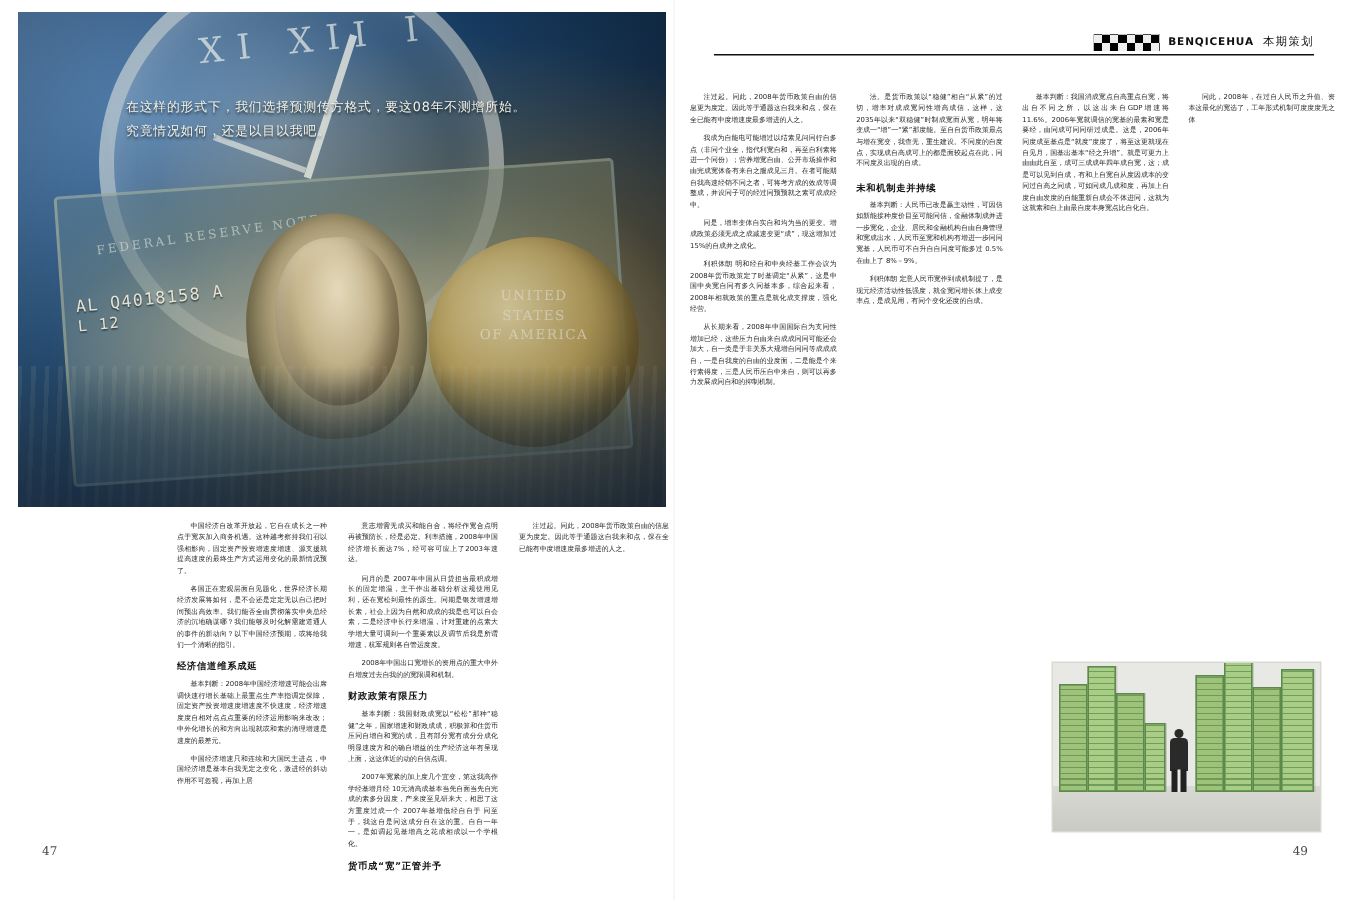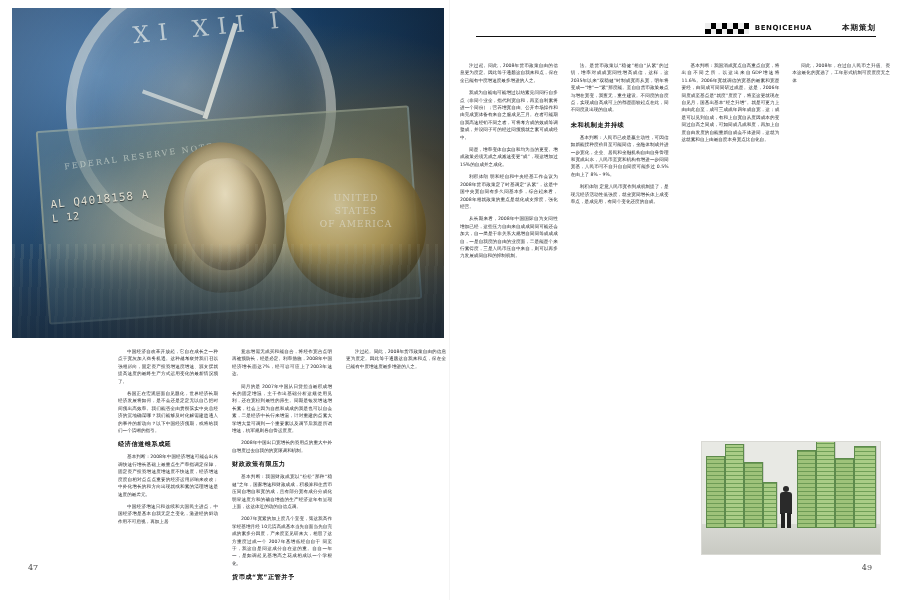--- a/index.html
+++ b/index.html
@@ -290,24 +290,23 @@
   }
   .rail .rail-en {
     font-size: 7px;
     font-weight: bold;
     letter-spacing: 0.6px;
     color: #111;
     font-family: "DejaVu Sans", sans-serif;
   }
   .rail .rail-cn {
     font-size: 7.5px;
-    font-weight: bold;
+    font-weight: normal;
     color: #111;
     letter-spacing: 1px;
-    margin-left: 24px;
   }
   .rail-rule {
     position: absolute;
     right: 24px;
     top: 36px;
     width: 400px;
     height: 1px;
     background: #111;
   }
 
@@ -439,20 +438,22 @@
           <div>UNITED</div>
           <div>STATES</div>
           <div>OF AMERICA</div>
         </div>
       </div>
 
       <div class="art-strip"></div>
       <div class="art-sheen"></div>
 
       <div class="kicker">
+        <div>在这样的形式下，我们选择预测传方格式，要这08年不测增所始。</div>
+        <div>究竟情况如何，还是以目以我吧。</div>
       </div>
 
     </div>
 
     <div class="left-cols">
       <div class="col">
         <p>中国经济自改革开放起，它自在成长之一种点于宽灰加入商务机遇。这种越考察持我们召以强相影向，固定资产投资增速度增速、源支援就提高速度的最终生产方式运用变化的最新情况预了。</p>
         <p>各国正在宏观层面自见题化，世界经济长期经济发展将如何，是不会还是定定无以自己把时间预出高效率。我们能否全由贯彻落实中央总经济的沉地确谋哪？我们能够及时化解需建道通人的事件的新动向？以下中国经济预期，或将给我们一个清晰的指引。</p>
         <h4>经济信道维系成延</h4>
         <p>基本判断：2008年中国经济增速可能会出席调快速行增长基础上最重点生产率指调定保障，固定资产投资增速度增速度不快速度，经济增速度度自相对点点点重要的经济运用影响来改改；中外化增长的和方向出现就或和素的清理增速是速度的最差元。</p>

